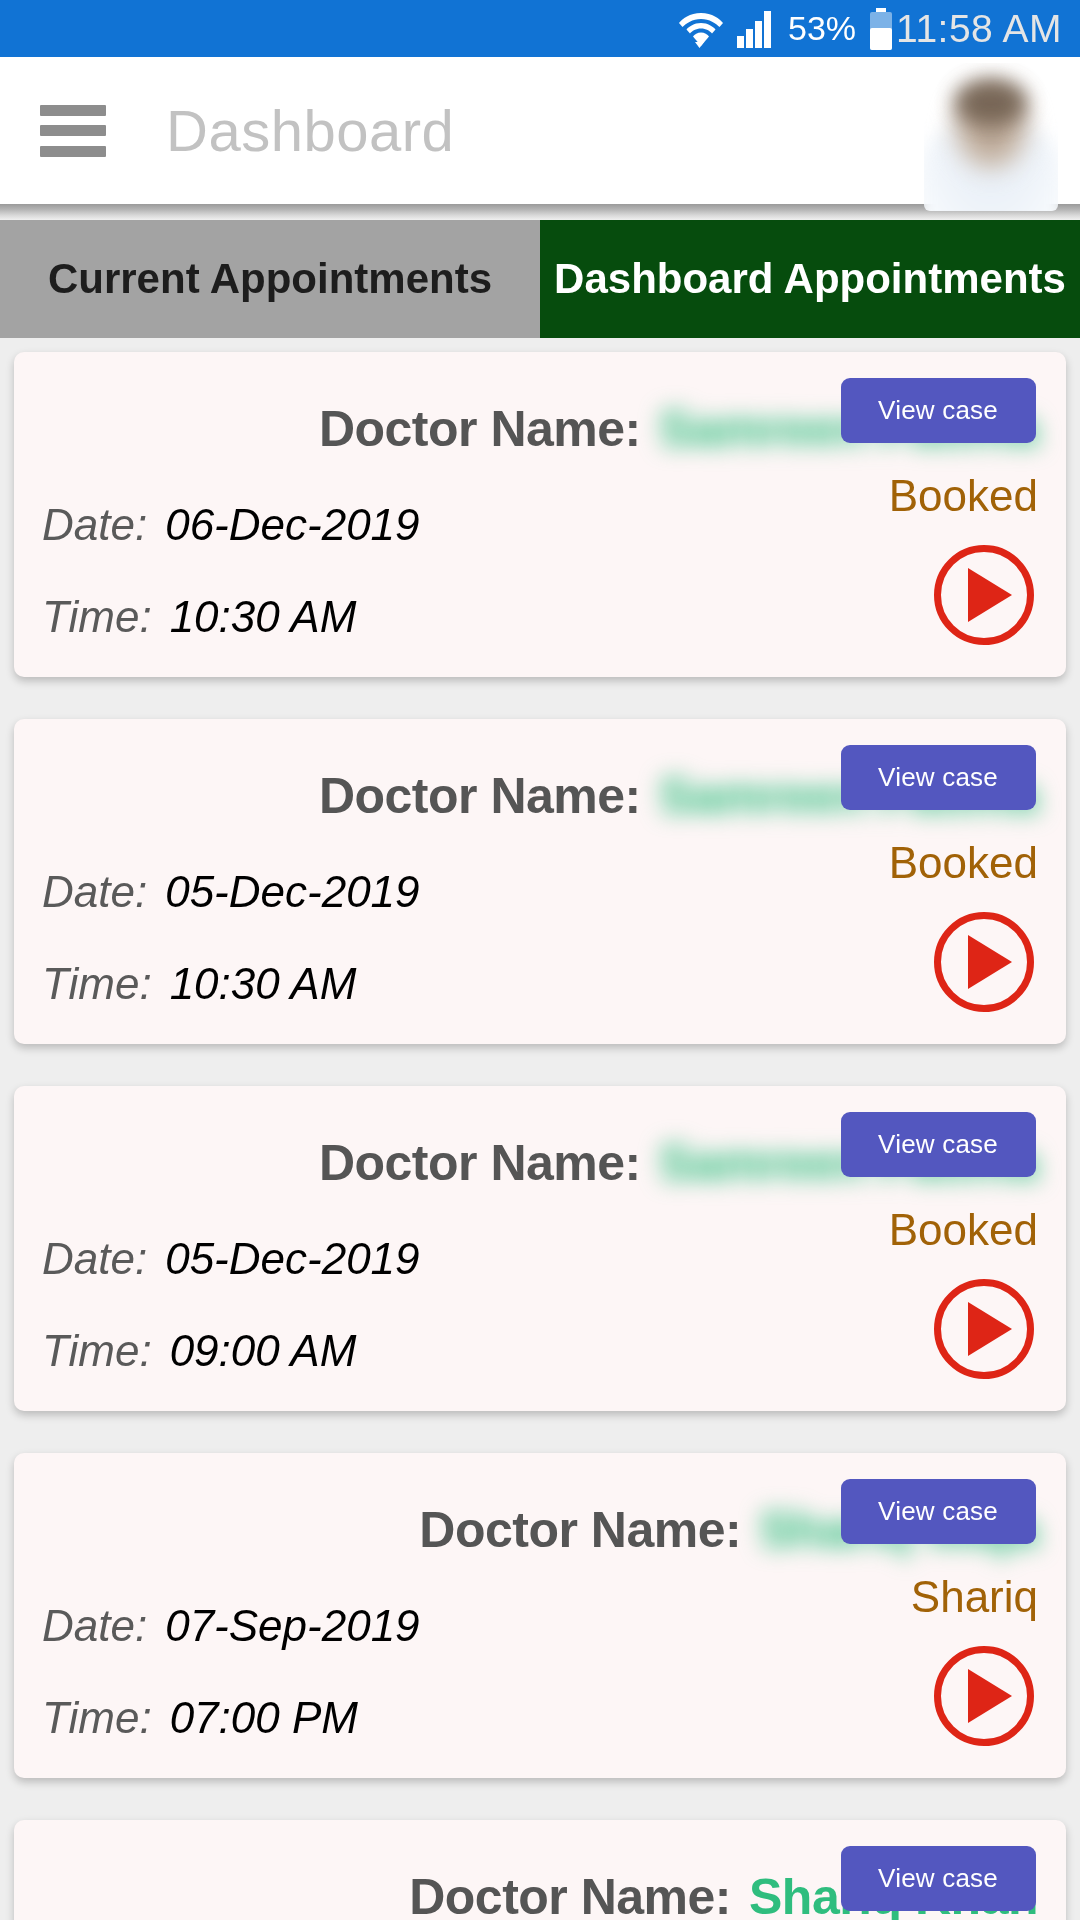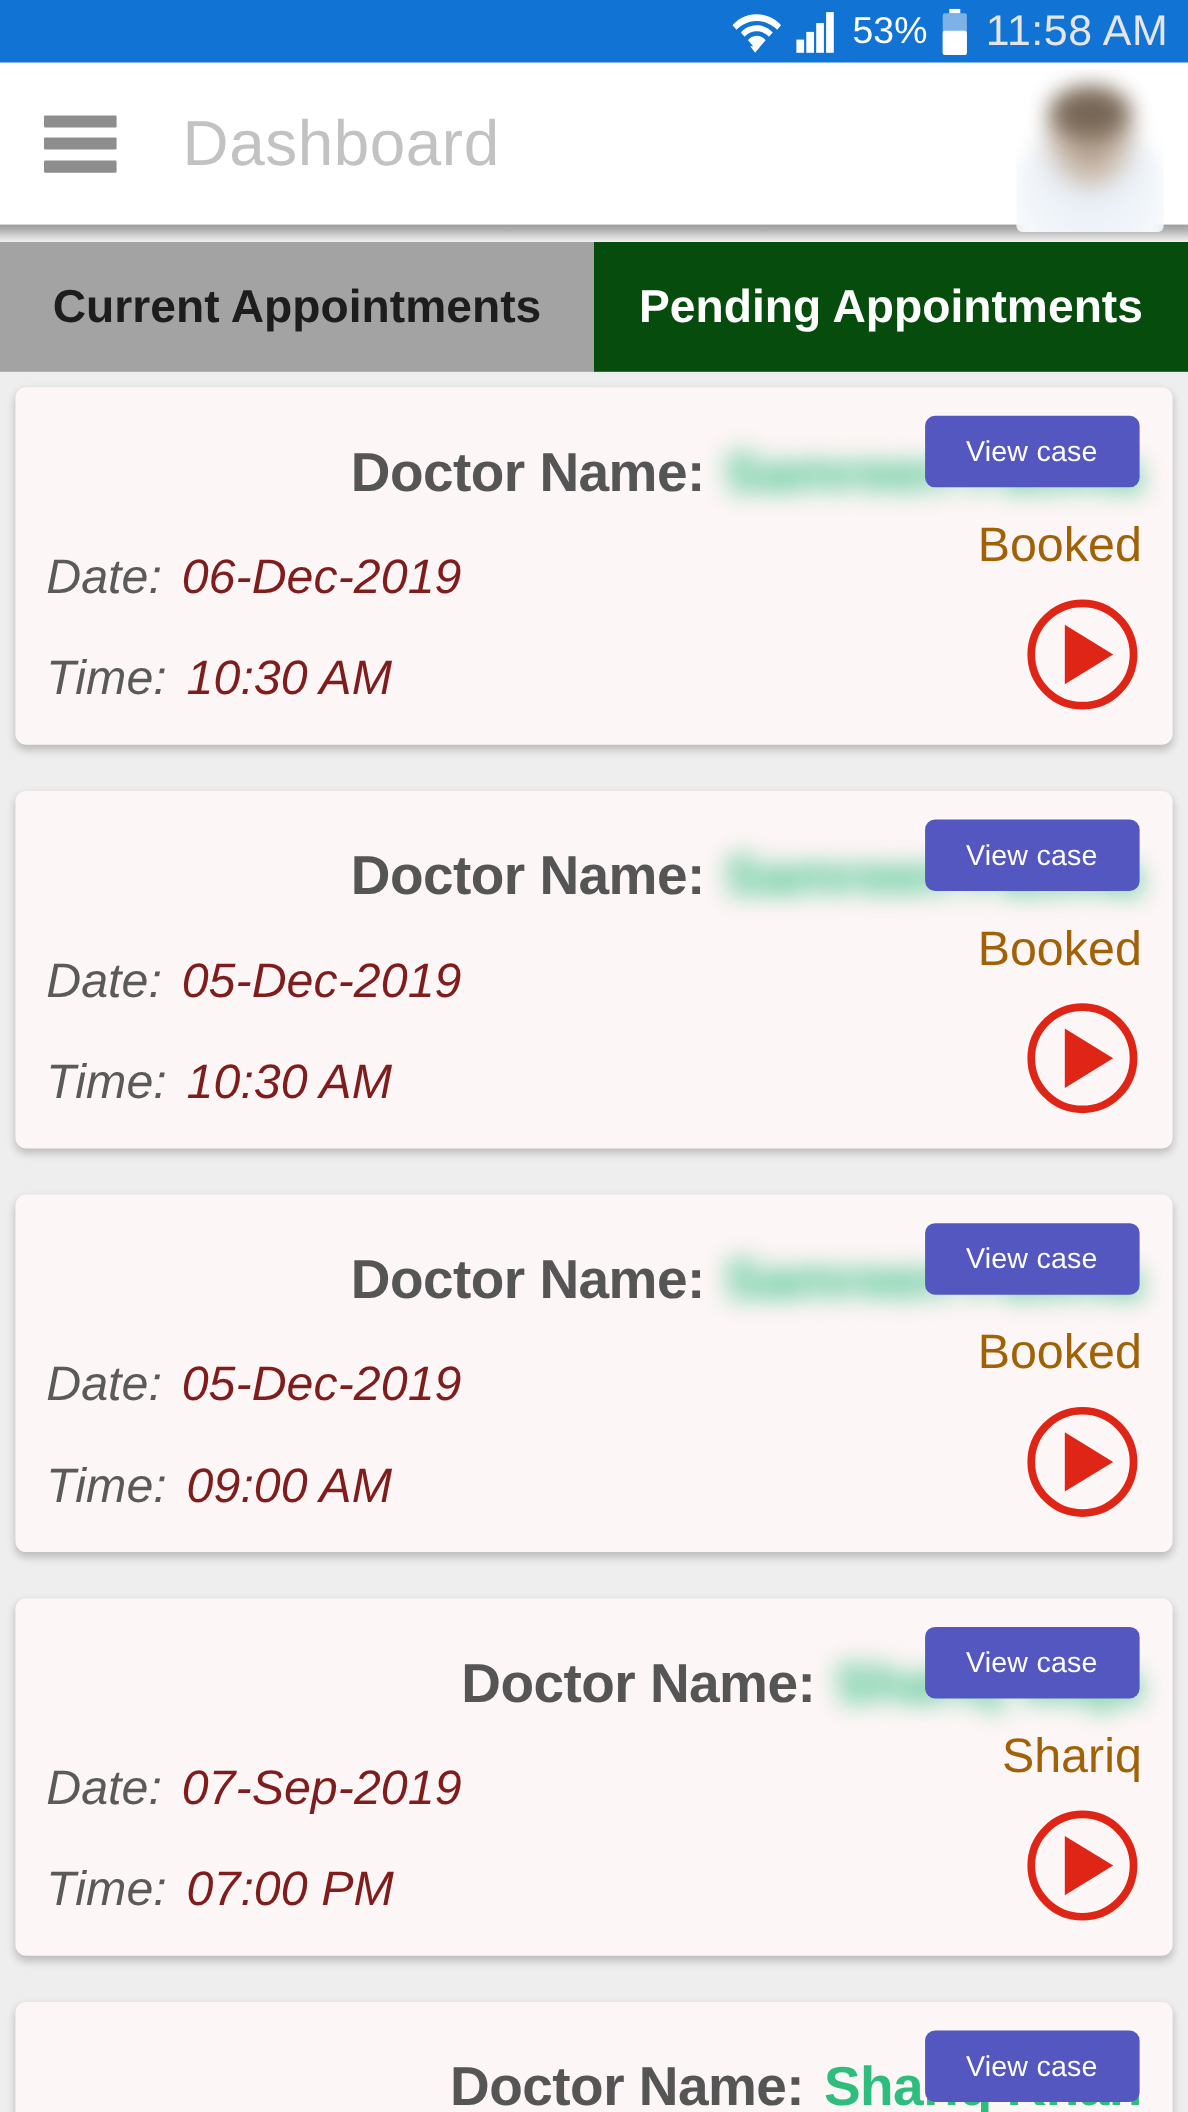--- a/index.html
+++ b/index.html
@@ -6,21 +6,21 @@
   html,body { width:1080px; height:1920px; overflow:hidden; }
   body {
     font-family:"Liberation Sans", sans-serif;
     background:#eeeeee;
     -webkit-font-smoothing:antialiased;
   }
 
   
   .statusbar{
     height:57px; background:#1173d4; display:flex; align-items:center;
-    justify-content:flex-end; padding-right:18px; gap:15px;
+    justify-content:flex-end; padding-right:18px; gap:2px;
   }
   .sb-icons{ display:flex; align-items:center; gap:12px; }
   .sb-text{ color:#e5e5e5; font-size:39px; letter-spacing:.5px; font-weight:400; }
   .sb-pct{ color:#ffffff; font-size:34px; font-weight:400; }
   .wifi, .sig, .batt{ display:block; }
 
   
   .appbar{
     height:147px; background:#ffffff; display:flex; align-items:center;
     position:relative; padding-left:40px;
@@ -77,21 +77,21 @@
   }
   .row-name{ display:flex; align-items:baseline; padding-top:22px;justify-content:flex-end; }
   .lbl-bold{ font-size:50px; font-weight:bold; color:#555555; letter-spacing:-.5px; }
   .doc-name{
     font-size:50px; font-weight:bold; color:#2fbd7e; margin-left:18px;
     letter-spacing:-.5px; white-space:nowrap;
   }
   .doc-name.blurred{ filter:blur(11px); }
   .row-dt{ display:flex; align-items:baseline; margin-top:42px;font-style:italic; }
   .lbl{ font-size:44px; color:#5a5a5a; font-weight:400; }
-  .val{ font-size:44px; color:#7f1d1d; font-weight:400; margin-left:18px; }
+  .val{ font-size:44px; color:#000000; font-weight:400; margin-left:18px; }
 
   .card-right{
     position:absolute; right:28px; top:26px;
     display:flex; flex-direction:column; align-items:center; width:200px;
   }
   .view-case{
     background:#5357bf; color:#ffffff; font-size:26px; font-weight:400;
     border:none; border-radius:9px; padding:17px 18px; cursor:pointer;
     width:195px; text-align:center; letter-spacing:.2px;
   }
@@ -148,21 +148,21 @@
   <div class="avatar">
     <div class="av-body"></div>
     <div class="av-head"></div>
     <div class="av-hair"></div>
   </div>
 </div>
 <div class="appbar-shadow"></div>
 
 <div class="tabs">
   <div class="tab inactive">Current Appointments</div>
-  <div class="tab active">Pending Appointments</div>
+  <div class="tab active">Dashboard Appointments</div>
 </div>
 
 <div class="list">
 
   <div class="card">
     <div class="row-name">
       <span class="lbl-bold">Doctor Name:</span>
       <span class="doc-name blurred">Samreen Fatima</span>
     </div>
     <div class="row-dt">

